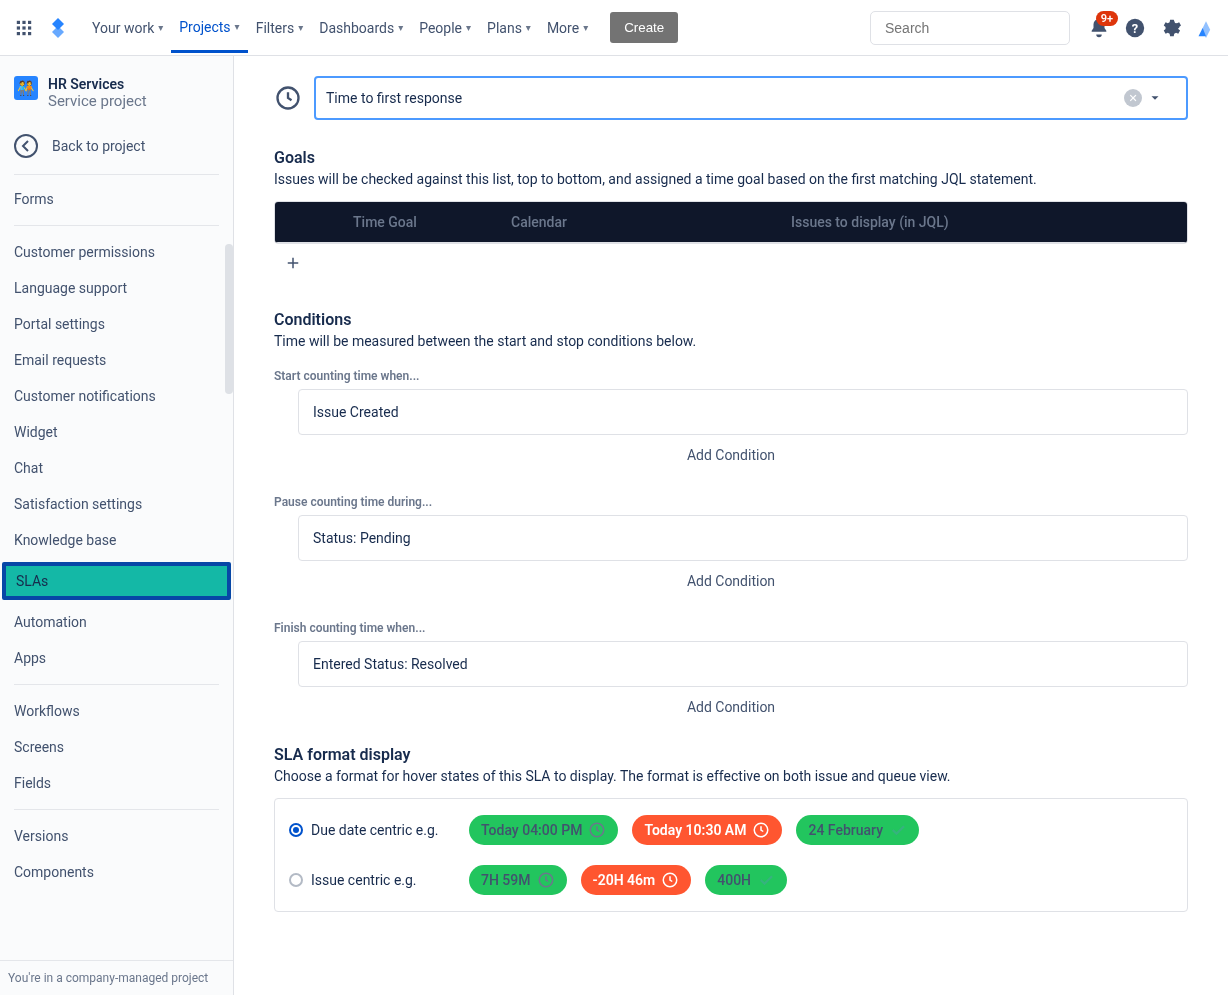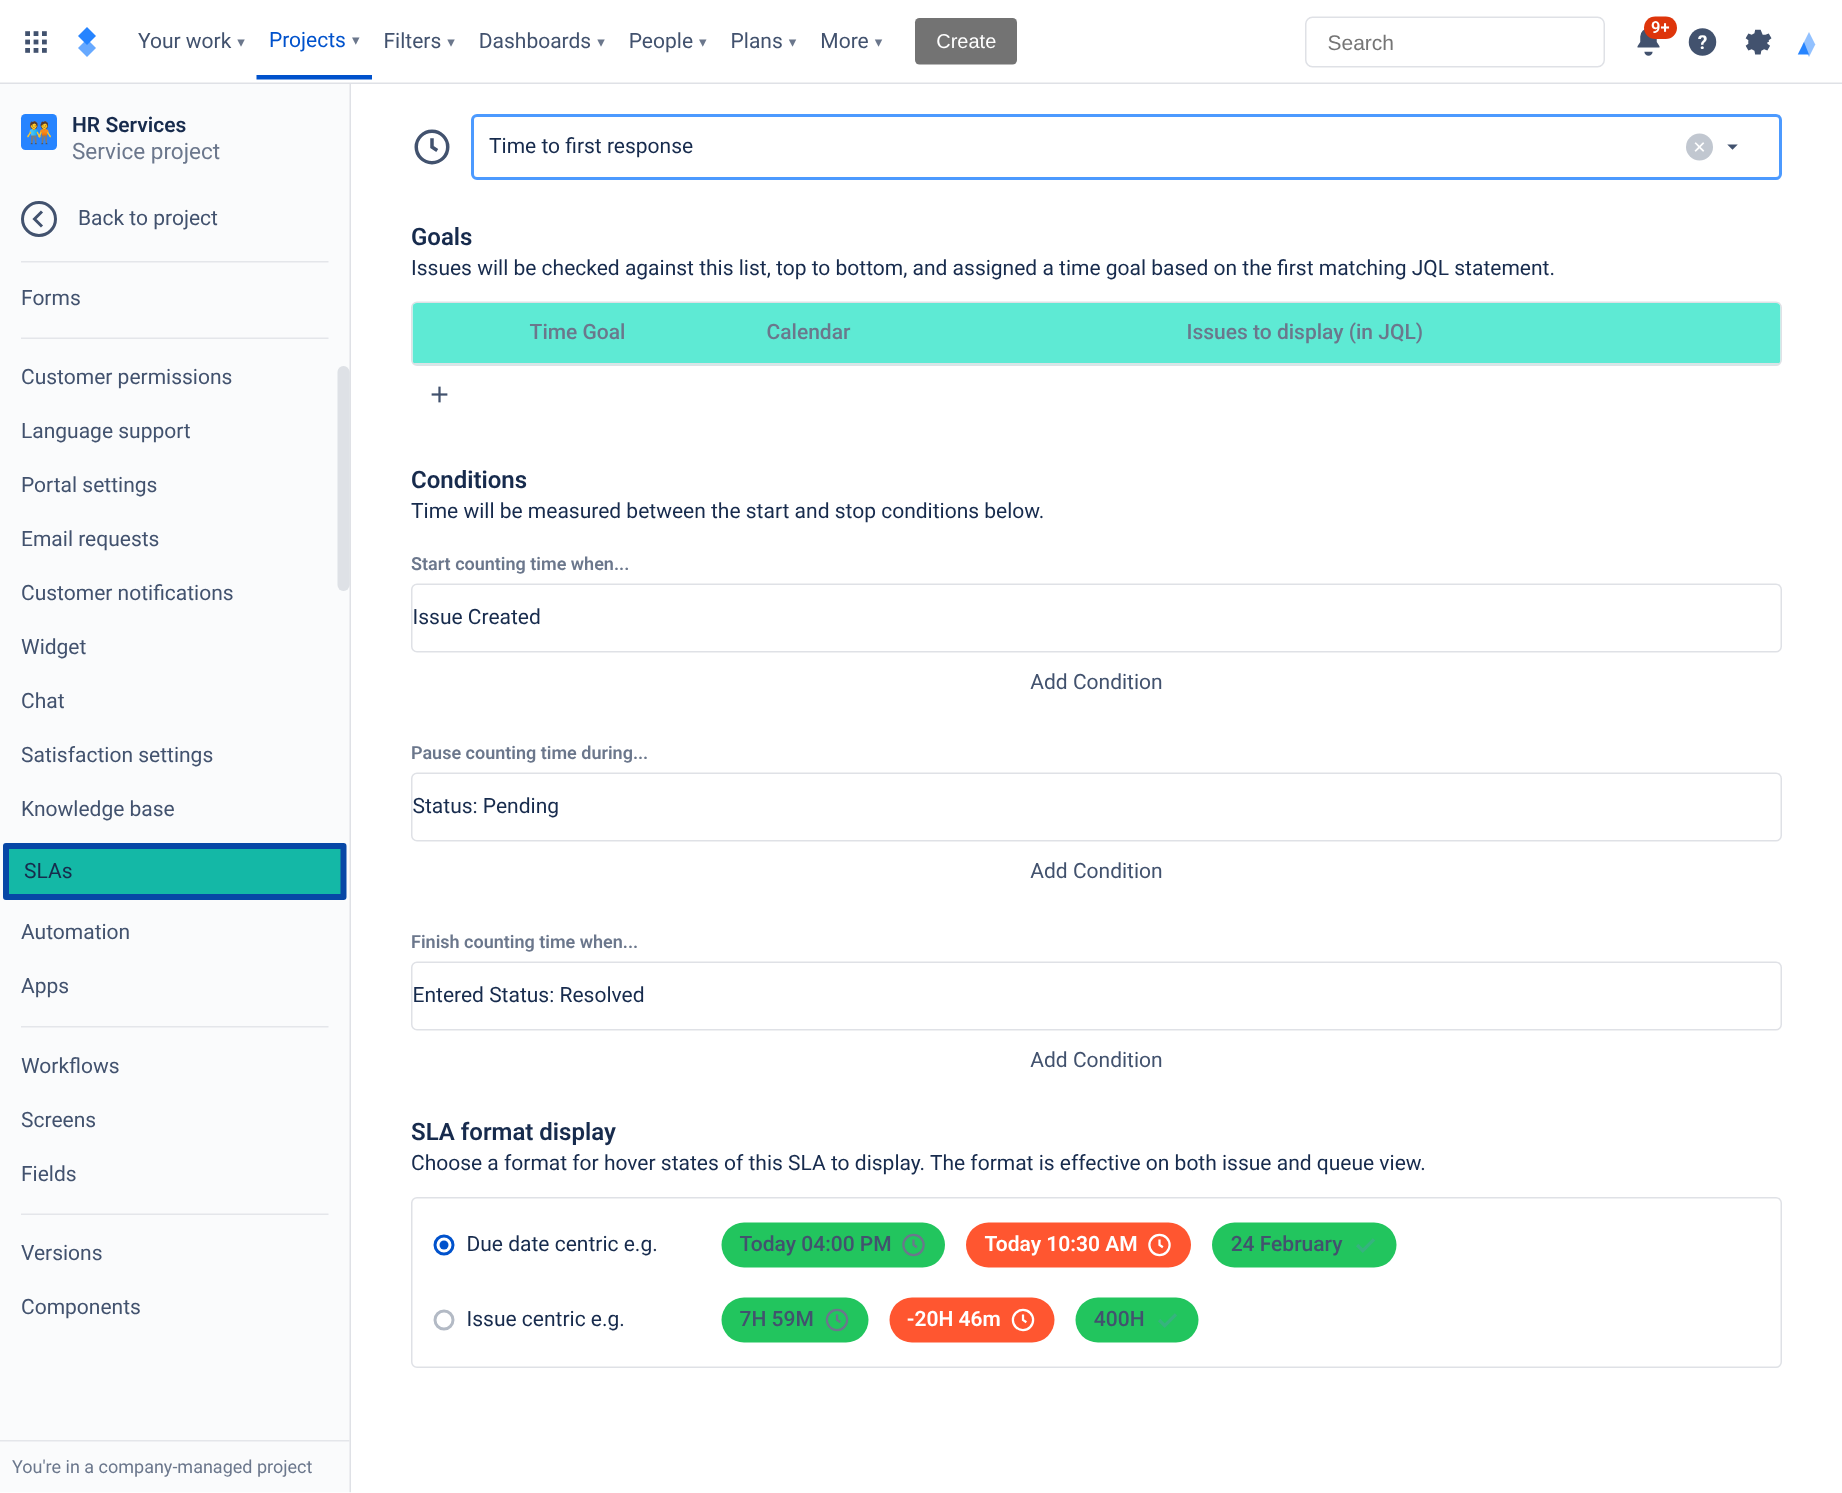--- a/index.html
+++ b/index.html
@@ -40,35 +40,35 @@
 
   
   .main { flex:1; overflow-y:auto; padding: 0 40px 40px; }
   .metric-row { display:flex; align-items:center; gap:12px; margin-top:20px; }
   .metric-select { flex:1; height:44px; border:2px solid #4C9AFF; border-radius:4px; display:flex; align-items:center; padding:0 24px 0 10px; }
   .metric-select .label { flex:1; color:#172B4D; }
   .clear-circle { width:18px; height:18px; border-radius:50%; background:#C1C7D0; color:#fff; display:flex; align-items:center; justify-content:center; font-size:11px; margin-right:6px; cursor:pointer; }
   h3.sec { font-size:16px; font-weight:600; color:#172B4D; margin-top:28px; }
   .sec-desc { margin-top:4px; color:#172B4D; }
   .goals-table { margin-top:14px; border:1px solid #dfe1e6; border-radius:4px; overflow:hidden; }
-  .goals-head { display:flex; background:#5eead4; border-bottom:1px solid #dfe1e6; color:#6B778C; font-weight:500; }
+  .goals-head { display:flex; background:#0f172a; border-bottom:1px solid #dfe1e6; color:#6B778C; font-weight:500; }
   .goals-head > div, .goals-row > div { padding:12px 16px; }
   .col1 { width: 220px; text-align:center; }
   .col2 { width: 280px; }
   .col3 { flex:1; }
   .goals-row { display:flex; align-items:center; }
   .calendar-cell { display:flex; align-items:center; gap:8px; }
   .add-row { text-align:center; padding:10px; cursor:pointer; color:#42526E; }
 
   .sub-label { font-size:12px; color:#6B778C; font-weight:600; margin-top:20px; }
-  .cond-box { border:1px solid #dfe1e6; border-radius:4px; margin-top:6px; padding:14px 0; }
+  .cond-box { border:1px solid #dfe1e6; border-radius:4px; margin-top:6px; padding:14px 14px;margin-left:24px; }
   .add-cond { text-align:center; padding:12px; color:#42526E; cursor:pointer; }
 
   .fmt-box { border:1px solid #dfe1e6; border-radius:4px; margin-top:14px; padding:16px 14px; display:flex; flex-direction:column; gap:20px; }
-  .fmt-row { display:flex; align-items:center; gap:32px; }
+  .fmt-row { display:flex; align-items:center; gap:20px; }
   .radio { display:flex; align-items:center; gap:8px; width:160px; }
   .radio-dot { width:14px; height:14px; border:2px solid #0052CC; border-radius:50%; display:inline-flex; align-items:center; justify-content:center; }
   .radio-dot.checked::after { content:''; width:6px; height:6px; border-radius:50%; background:#0052CC; }
   .radio-dot.unchecked { border-color:#B3BAC5; }
   .pill { border-radius:18px; padding:6px 12px; display:inline-flex; align-items:center; gap:6px; font-weight:600; font-size:14px; }
   .pill.grey { background:#22c55e; color:#42526E; font-weight:500; }
   .pill.red { background:#FF5630; color:#fff; }
   .check { color:#36B37E; }
   .pill-row { display:flex; gap:14px; align-items:center; }
   .clock-svg { width:18px; height:18px; }

